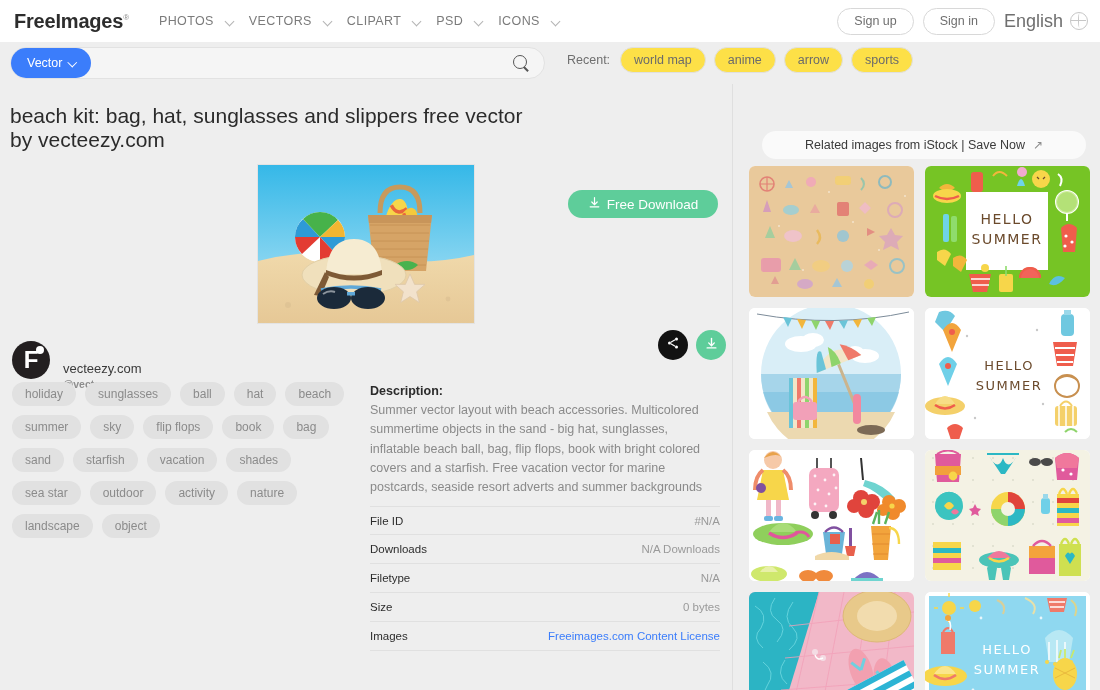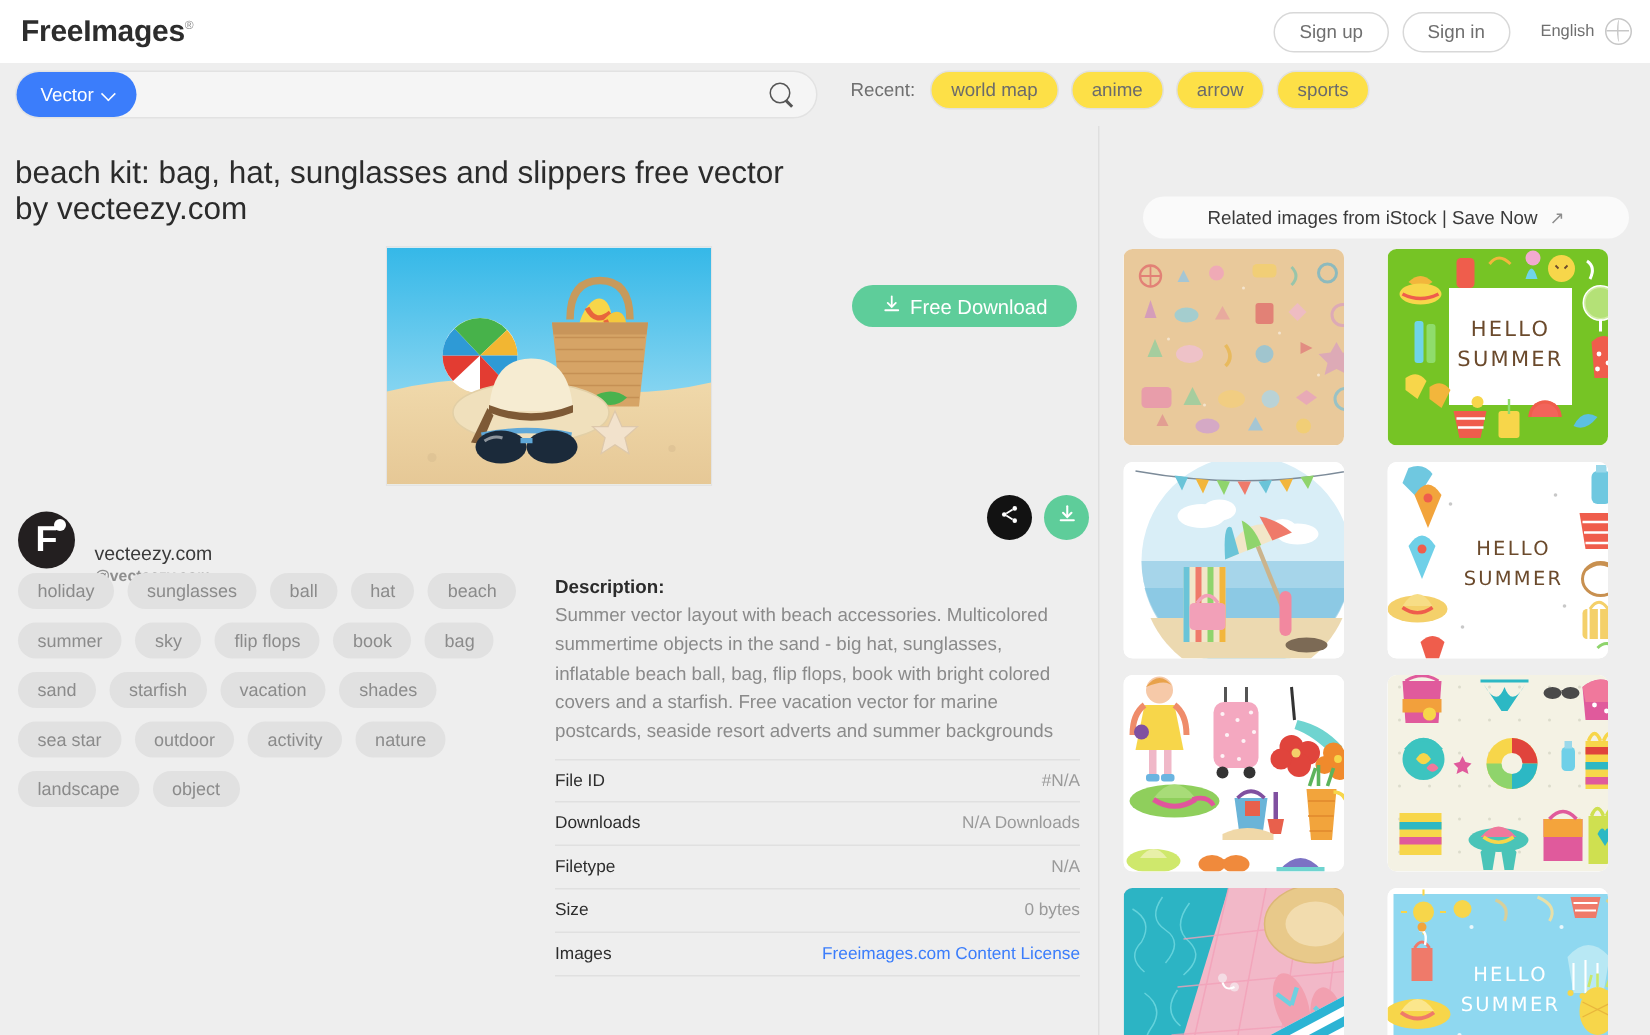--- a/index.html
+++ b/index.html
@@ -34,21 +34,21 @@
     content:""; position:absolute; left:0; top:1px; width:6px; height:6px;
     border-right:1.3px solid #b4b4b4; border-bottom:1.3px solid #b4b4b4;
     transform:rotate(45deg);
   }
   .hdr-right { margin-left:auto; display:flex; align-items:center; margin-right:12px; }
   .pill-btn {
     border:1px solid #d8d8d8; border-radius:16px; height:27px;
     padding:0 16px; display:flex; align-items:center; justify-content:center;
     font-size:12.5px; color:#6f6f6f; background:#fff; margin-left:9px; cursor:pointer;
   }
-  .lang { font-size:11px; color:#6f6f6f; margin-left:20px; cursor:pointer; }
+  .lang { font-size:18px; color:#6f6f6f; margin-left:9px; cursor:pointer; }
   .globe {
     width:18px; height:18px; border-radius:50%; border:1.4px solid #c7c7c7;
     margin-left:7px; position:relative; cursor:pointer;
   }
   .globe:before{
     content:""; position:absolute; left:7px; top:0; width:2px; height:15px;
     border-left:1.3px solid #c7c7c7; border-radius:50%;
   }
   .globe:after{
     content:""; position:absolute; left:0; top:6.5px; width:15px; height:0;
@@ -176,35 +176,57 @@
     background:#fafafa; border-radius:14px; display:flex;
     align-items:center; justify-content:center; font-size:12.5px; color:#3a3a3a;
     cursor:pointer;
   }
   .arrow-ne { margin-left:8px; font-size:12px; color:#8d8d8d; }
   .grid {
     position:absolute; left:15px; top:82px; width:340px;
     display:grid; grid-template-columns:165px 165px; gap:11px 11px;
   }
   .thumb {
-    width:147px; height:131px; border-radius:6px; overflow:hidden; cursor:pointer;
+    width:165px; height:131px; border-radius:6px; overflow:hidden; cursor:pointer;
     background:#fff;
   }
   .thumb svg { display:block; }
 </style>
 </head>
 <body>
 
 <div class="page">
 
   <div class="header">
     <div class="brand">
       <span class="b-light">Free</span><span class="b-bold">Images</span><span class="b-reg">®</span>
     </div>
 
+    <nav class="nav">
+      <div class="nav-item">
+        <span class="nav-link">PHOTOS</span>
+        <span class="chev"></span>
+      </div>
+      <div class="nav-item">
+        <span class="nav-link">VECTORS</span>
+        <span class="chev"></span>
+      </div>
+      <div class="nav-item">
+        <span class="nav-link">CLIPART</span>
+        <span class="chev"></span>
+      </div>
+      <div class="nav-item">
+        <span class="nav-link">PSD</span>
+        <span class="chev"></span>
+      </div>
+      <div class="nav-item">
+        <span class="nav-link">ICONS</span>
+        <span class="chev"></span>
+      </div>
+    </nav>
 
     <div class="hdr-right">
       <div class="pill-btn">Sign up</div>
       <div class="pill-btn">Sign in</div>
       <div class="lang">English</div>
       <div class="globe"></div>
     </div>
   </div>
 
   <div class="searchbar">

